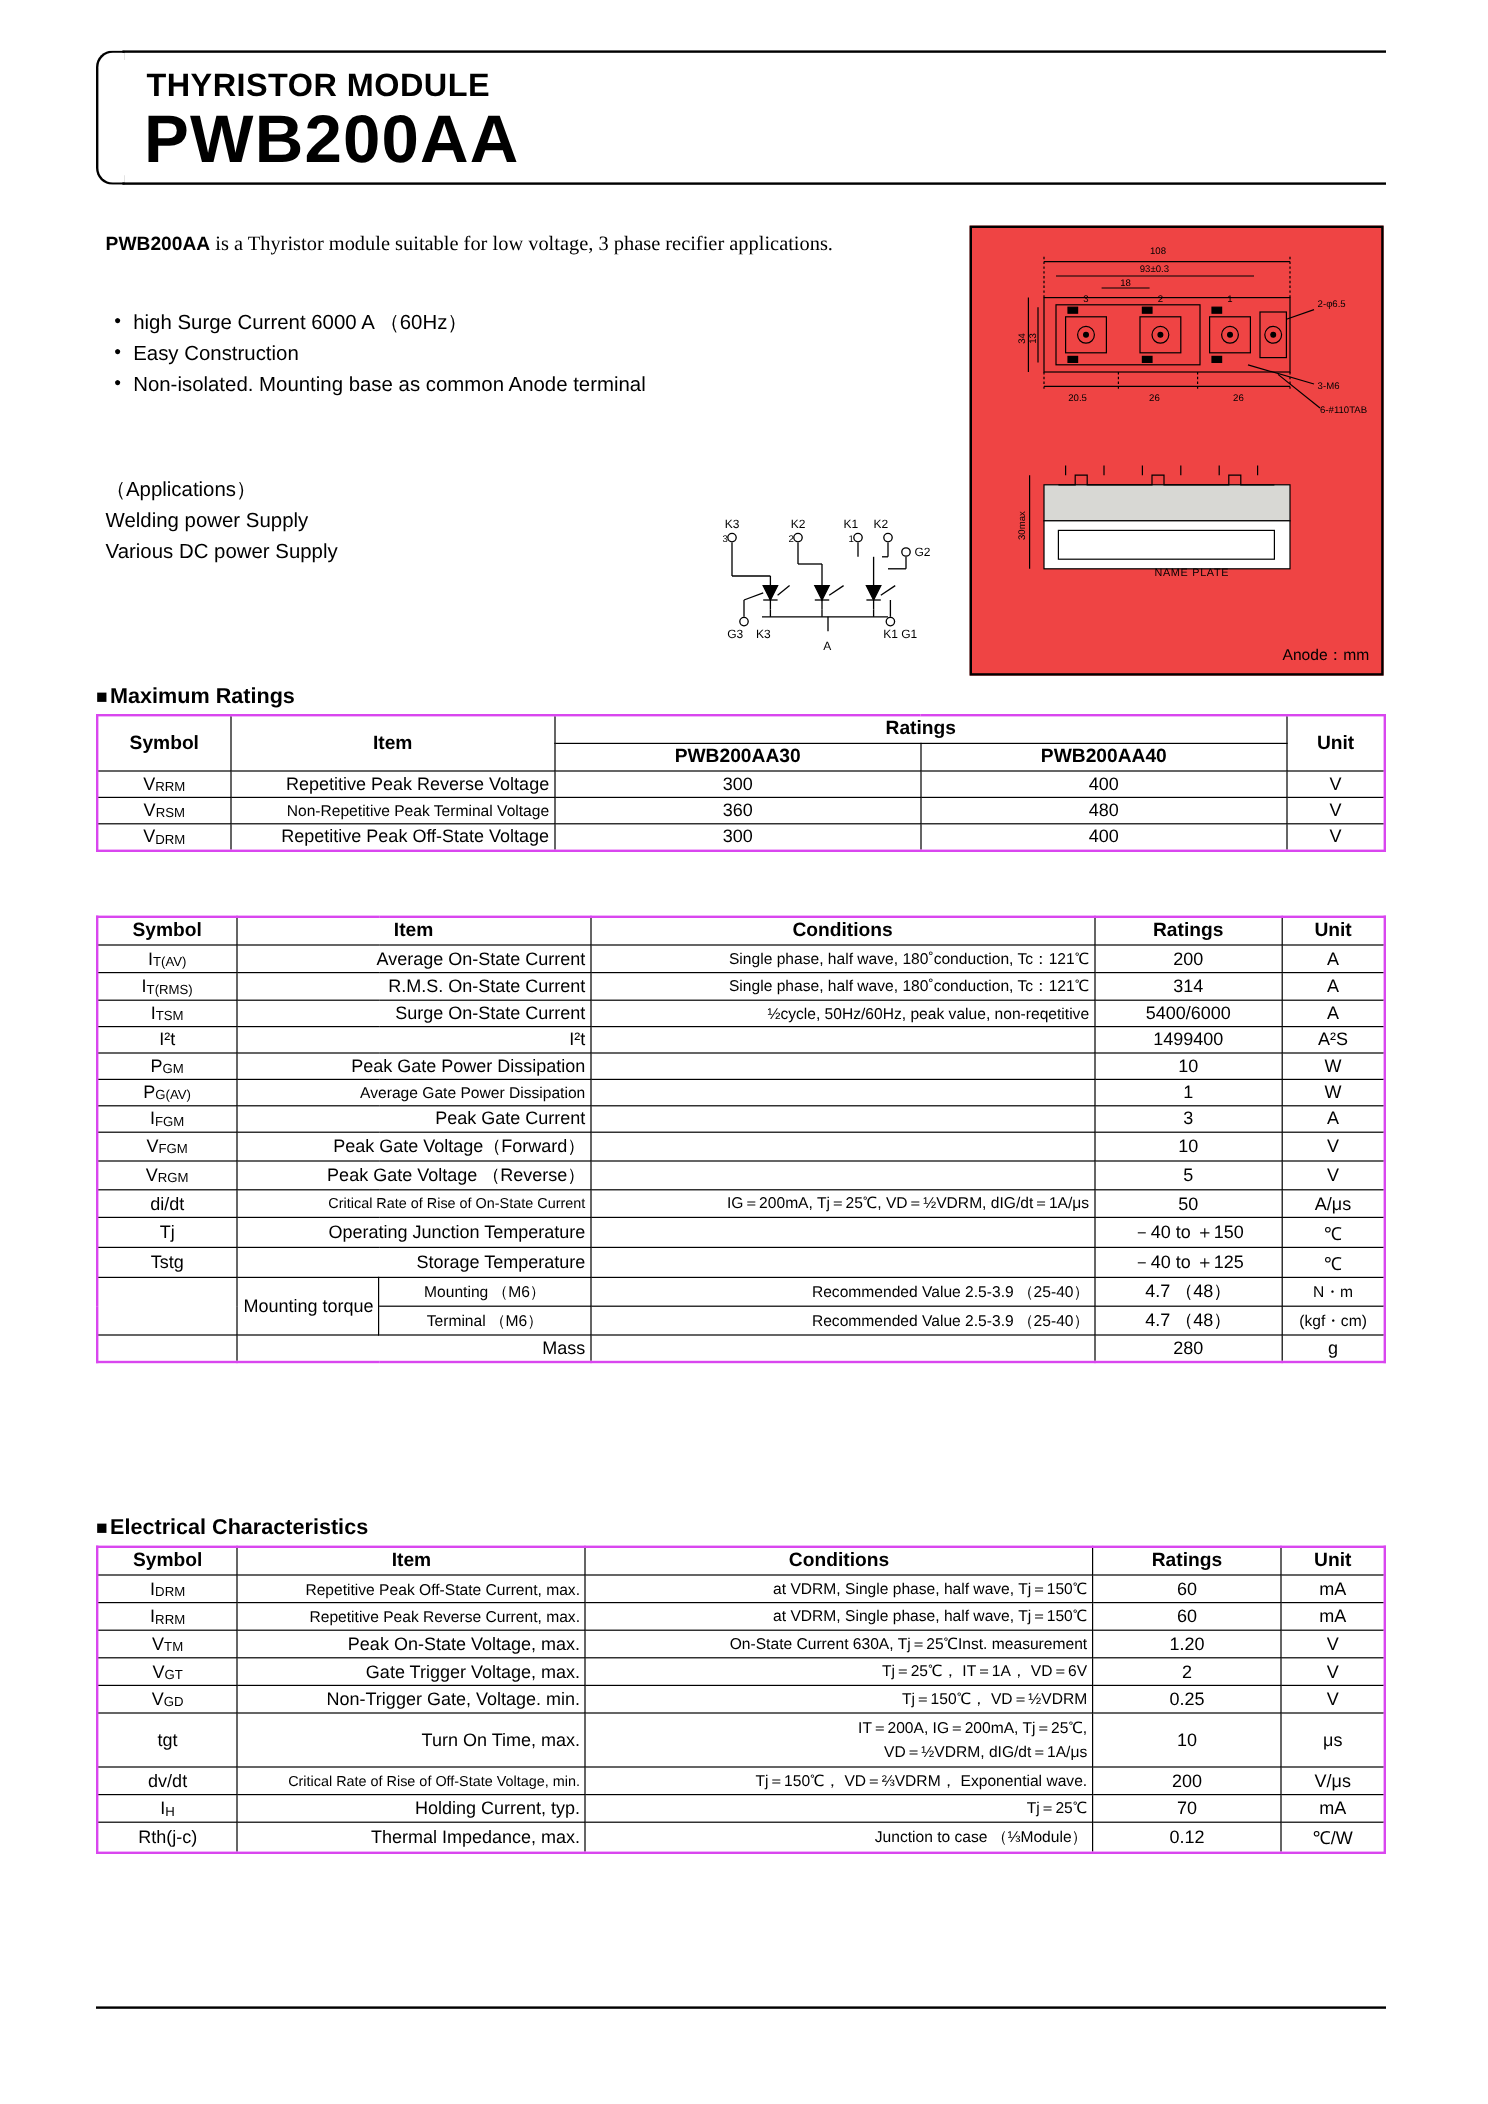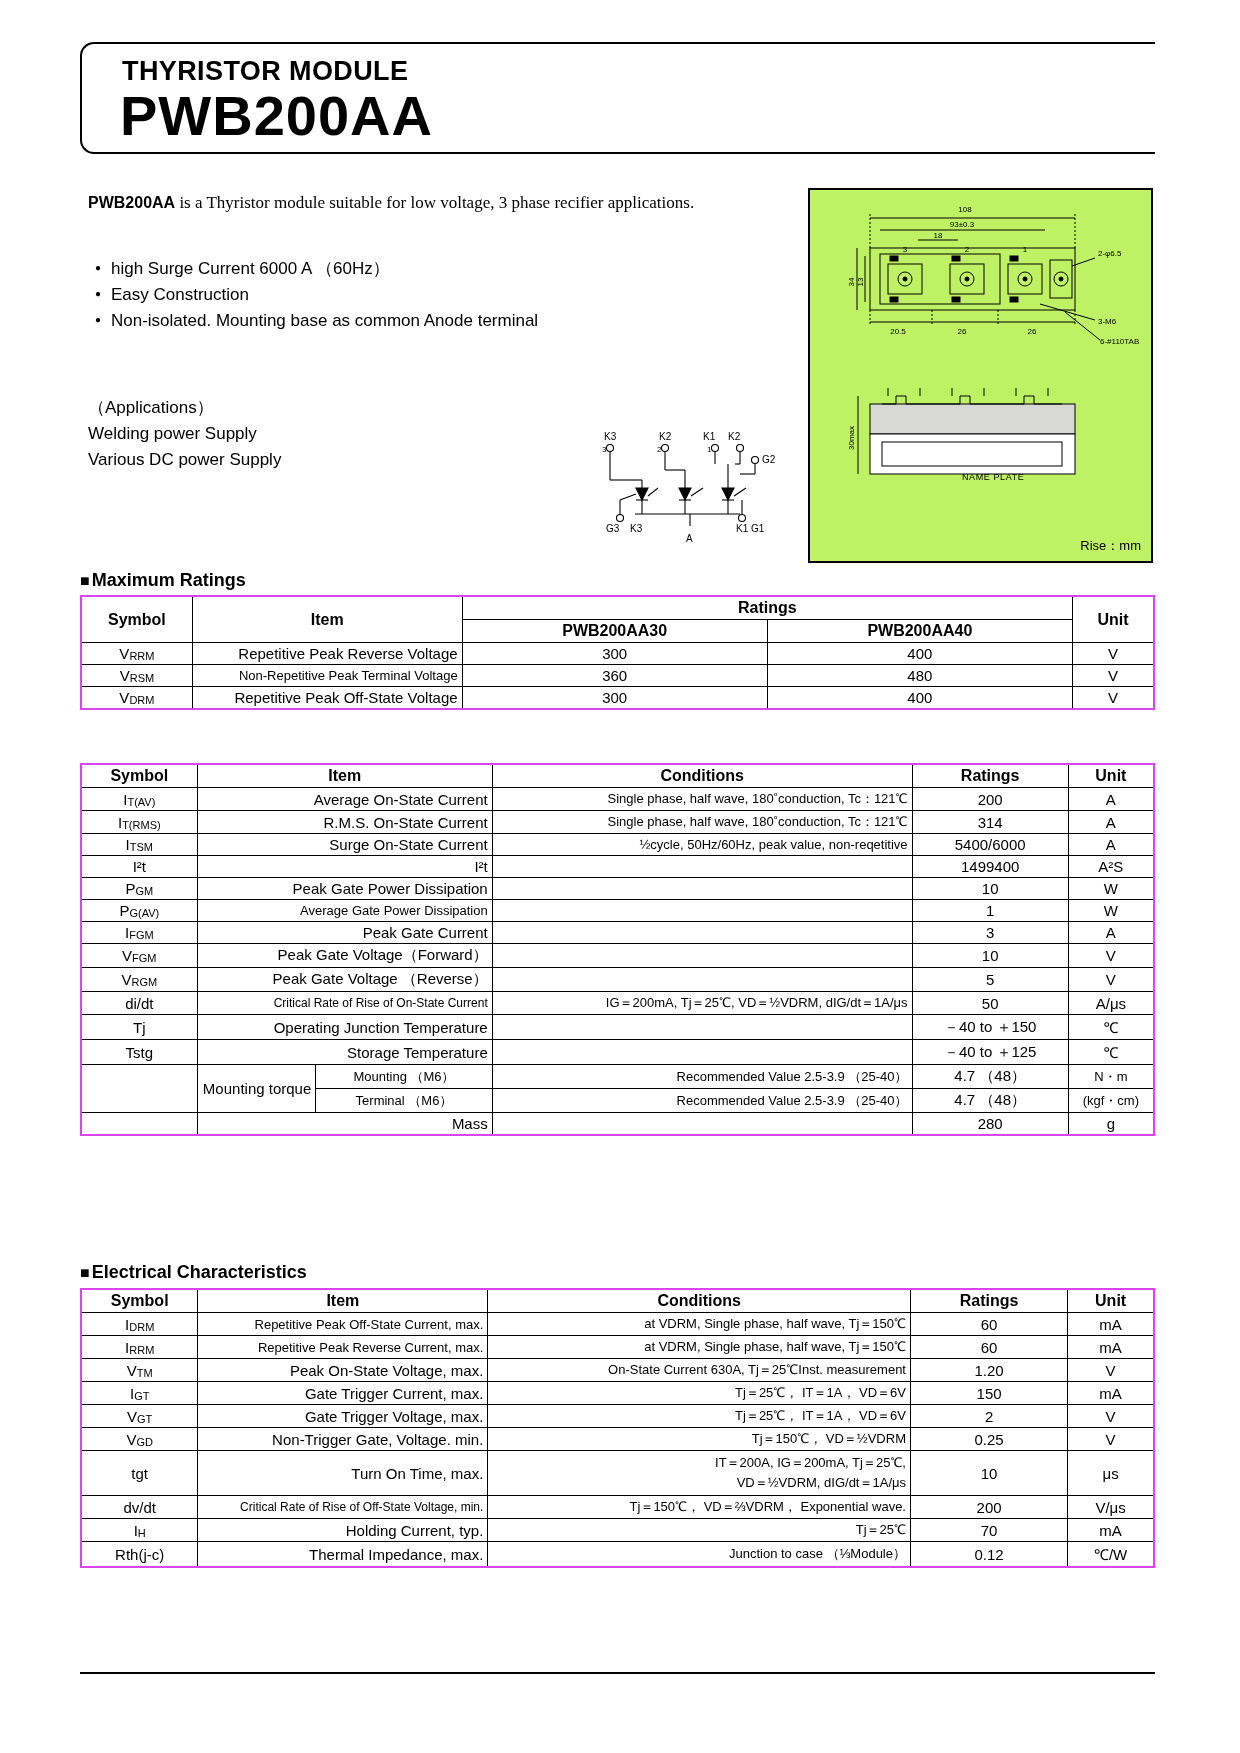--- a/index.html
+++ b/index.html
@@ -107,21 +107,21 @@
     line-height: 26px;
   }
   
   .drawbox {
     position: absolute;
     left: 808px;
     top: 188px;
     width: 345px;
     height: 375px;
     border: 2px solid #000;
-    background: #bef264;
+    background: #ef4444;
     box-sizing: border-box;
   }
   .unit-mm {
     position: absolute;
     right: 10px;
     bottom: 6px;
     font-size: 13px;
   }
   .dwg-top { position: absolute; left: 0; top: 4px; width: 345px; height: 190px; }
   .dwg-bot { position: absolute; left: 0; top: 196px; width: 345px; height: 140px; }
@@ -285,21 +285,21 @@
         <line x1="206" y1="10" x2="206" y2="2"></line>
         <line x1="238" y1="10" x2="238" y2="2"></line>
         <line x1="48" y1="10" x2="48" y2="88"></line>
       </g>
       <g font-family="Liberation Sans, sans-serif" font-size="8" fill="#000">
         <text x="44" y="52" text-anchor="middle" transform="rotate(-90 44 52)">30max</text>
       </g>
     </svg>
 
     <div class="nameplate-txt">NAME PLATE</div>
-    <div class="unit-mm">Rise：mm</div>
+    <div class="unit-mm">Anode：mm</div>
   </div>
 
   <svg class="schem" viewBox="0 0 220 120">
     <g stroke="#000" fill="none" stroke-width="1.1">
 
       <circle cx="20" cy="18" r="3.5"></circle>
       <circle cx="75" cy="18" r="3.5"></circle>
       <circle cx="125" cy="18" r="3.5"></circle>
       <circle cx="150" cy="18" r="3.5"></circle>
       <circle cx="165" cy="30" r="3.5"></circle>
@@ -540,27 +540,20 @@
       <td>mA</td>
     </tr>
     <tr>
       <td class="sym"><span>V</span><span class="s">TM</span></td>
       <td class="lft">Peak On-State Voltage, max.</td>
       <td class="lft sm">On-State Current 630A, Tj＝25℃Inst. measurement</td>
       <td>1.20</td>
       <td>V</td>
     </tr>
     <tr>
-      <td class="sym"><span>I</span><span class="s">GT</span></td>
-      <td class="lft">Gate Trigger Current, max.</td>
-      <td class="lft sm">Tj＝25℃， IT＝1A， VD＝6V</td>
-      <td>150</td>
-      <td>mA</td>
-    </tr>
-    <tr>
       <td class="sym"><span>V</span><span class="s">GT</span></td>
       <td class="lft">Gate Trigger Voltage, max.</td>
       <td class="lft sm">Tj＝25℃， IT＝1A， VD＝6V</td>
       <td>2</td>
       <td>V</td>
     </tr>
     <tr>
       <td class="sym"><span>V</span><span class="s">GD</span></td>
       <td class="lft">Non-Trigger Gate, Voltage. min.</td>
       <td class="lft sm">Tj＝150℃， VD＝½VDRM</td>

